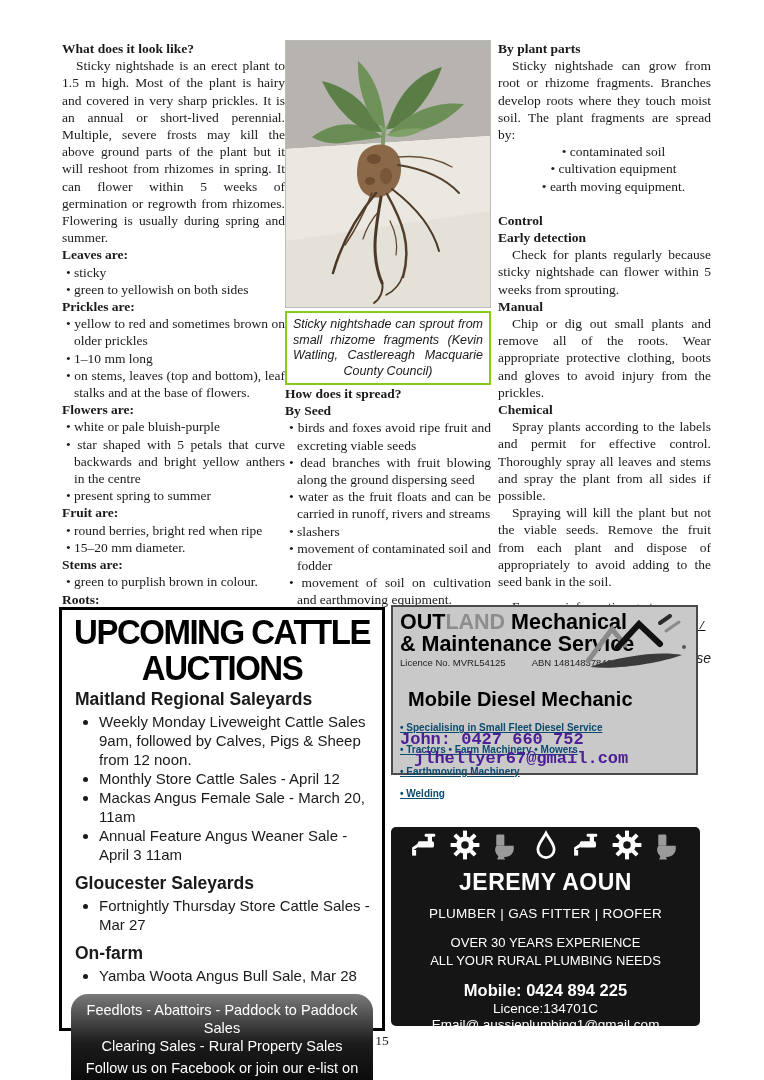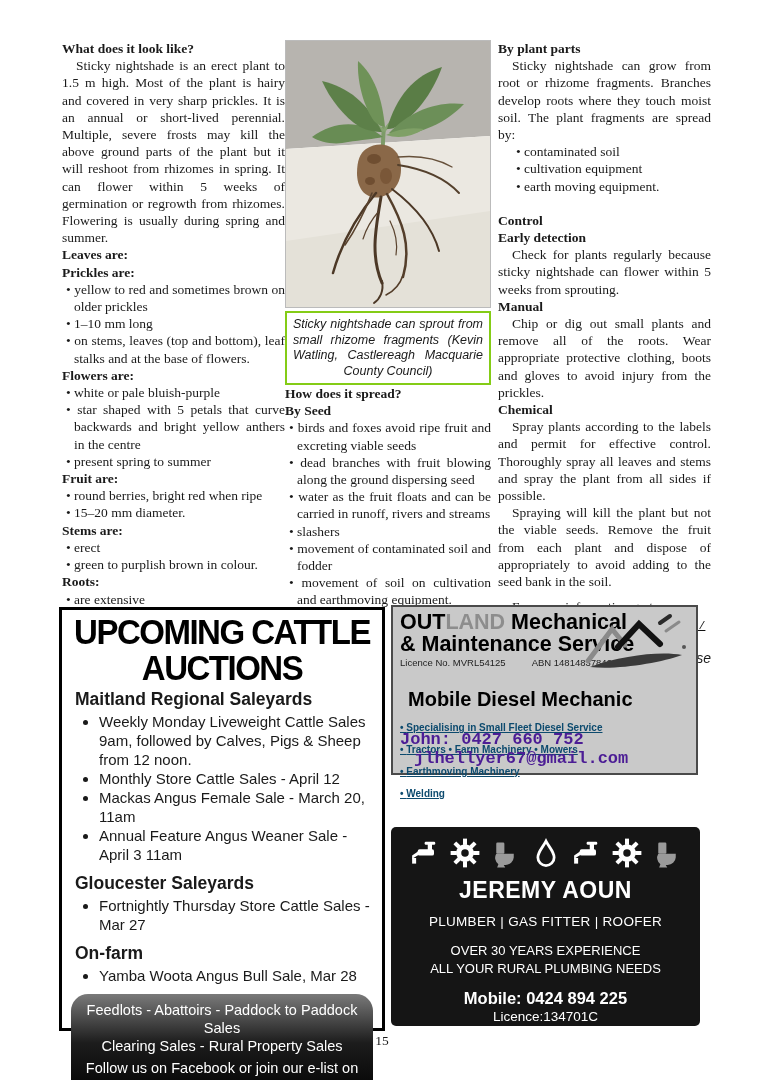--- a/index.html
+++ b/index.html
@@ -9,21 +9,21 @@
   .col{position:absolute;top:40px;font-size:13.5px;line-height:17.2px;text-align:justify;}
   .col1{left:62px;width:223px;}
   .col2{left:285px;width:206px;}
   .col3{left:498px;width:213px;}
   .col h3{font-size:13.5px;margin:0;font-weight:bold;}
   .col p{margin:0;}
   .ind{text-indent:14px;}
   ul.b1,ul.b2{list-style:none;margin:0;padding:0;}
   ul.b1 li{padding-left:12px;text-indent:-8px;}
   ul.b1 li::before{content:"\2022\00a0";}
-  ul.b2 li{margin-left:16px;padding-left:10px;text-indent:-8px;text-align:left;}
+  ul.b2 li{margin-left:16px;padding-left:10px;text-indent:-8px;text-align:center;}
   ul.b2 li::before{content:"\2022\00a0";}
   .sp{height:17px;}
   .sp-half{height:8px;}
   
   .photo{width:206px;height:268px;border:1px solid #bbb;box-sizing:border-box;overflow:hidden;}
   .caption{margin-top:3px;border:2px solid #84cc16;padding:4px 6px;
            font-family:"Liberation Sans",sans-serif;font-style:italic;font-size:12.5px;line-height:15.5px;
            text-align:justify;text-align-last:center;}
   .mt10{margin-top:10px;}
   .moreinfo{text-indent:14px;text-align:left;}
@@ -51,60 +51,63 @@
   .out-lic span{margin-right:26px;}
   .out-logo{position:absolute;right:6px;top:6px;width:110px;height:62px;}
   .out-service{font-weight:bold;font-size:20px;margin:20px 0 6px 8px;color:#000;}
   .out-bullets{margin:0;padding:0;list-style:none;font-weight:bold;font-size:10px;line-height:22px;color:#0c4a6e;text-decoration:underline;}
   .out-bullets li{padding-left:12px;text-indent:-12px;}
   .out-bullets li::before{content:"\2022\00a0";}
   .out-contact{position:absolute;left:7px;right:24px;bottom:5px;font-weight:bold;font-size:17px;color:#4c1d95;font-family:Liberation Mono, monospace;}
   .out-contact .mail{margin-left:14px;}
   
   .ad-plumber{position:absolute;left:391px;top:827px;width:309px;height:199px;background:#151515;border-radius:5px;
-              color:#fff;text-align:center;font-family:"Liberation Sans",sans-serif;box-sizing:border-box;padding-top:11px;}
+              color:#fff;text-align:center;font-family:"Liberation Sans",sans-serif;box-sizing:border-box;padding-top:3px;}
   .pl-icons{display:flex;justify-content:space-between;padding:0 18px;align-items:center;}
   .pl-icons .ic{width:30px;height:30px;display:inline-block;}
   .pl-name{font-weight:bold;font-size:23px;margin-top:9px;letter-spacing:0.5px;}
   .pl-roles{font-size:13.5px;margin-top:10px;letter-spacing:0.3px;}
   .pl-exp{font-size:13px;line-height:18px;margin-top:13px;}
   .pl-mobile{font-weight:bold;font-size:16.5px;margin-top:11px;}
   .pl-lic{font-size:13.5px;margin-top:1px;}
   .pl-email{font-size:13.5px;margin-top:1px;}
   .page-number{position:absolute;left:0;right:0;top:1033px;text-align:center;font-size:13.5px;}
 </style>
 </head>
 <body>
 
 <div class="page">
 
   <div class="col col1">
     <h3>What does it look like?</h3>
     <p class="ind">Sticky nightshade is an erect plant to 1.5 m high. Most of the plant is hairy and covered in very sharp prickles. It is an annual or short-lived perennial. Multiple, severe frosts may kill the above ground parts of the plant but it will reshoot from rhizomes in spring. It can flower within 5 weeks of germination or regrowth from rhizomes. Flowering is usually during spring and summer.</p>
     <h3>Leaves are:</h3>
+    <ul class="b1">
+        <li>sticky</li>
+        <li>green to yellowish on both sides</li>
+      </ul>
     <h3>Prickles are:</h3>
     <ul class="b1">
         <li>yellow to red and sometimes brown on older prickles</li>
         <li>1–10 mm long</li>
         <li>on stems, leaves (top and bottom), leaf stalks and at the base of flowers.</li>
       </ul>
     <h3>Flowers are:</h3>
     <ul class="b1">
         <li>white or pale bluish-purple</li>
         <li>star shaped with 5 petals that curve backwards and bright yellow anthers in the centre</li>
         <li>present spring to summer</li>
       </ul>
     <h3>Fruit are:</h3>
     <ul class="b1">
         <li>round berries, bright red when ripe</li>
         <li>15–20 mm diameter.</li>
       </ul>
     <h3>Stems are:</h3>
     <ul class="b1">
-        <li>erect</li>
         <li>green to purplish brown in colour.</li>
       </ul>
     <h3>Roots:</h3>
     <ul class="b1">
         <li>are extensive</li>
         <li>produce horizontal underground stems known as rhizomes</li>
       </ul>
   </div>
 
   <div class="col col2">

